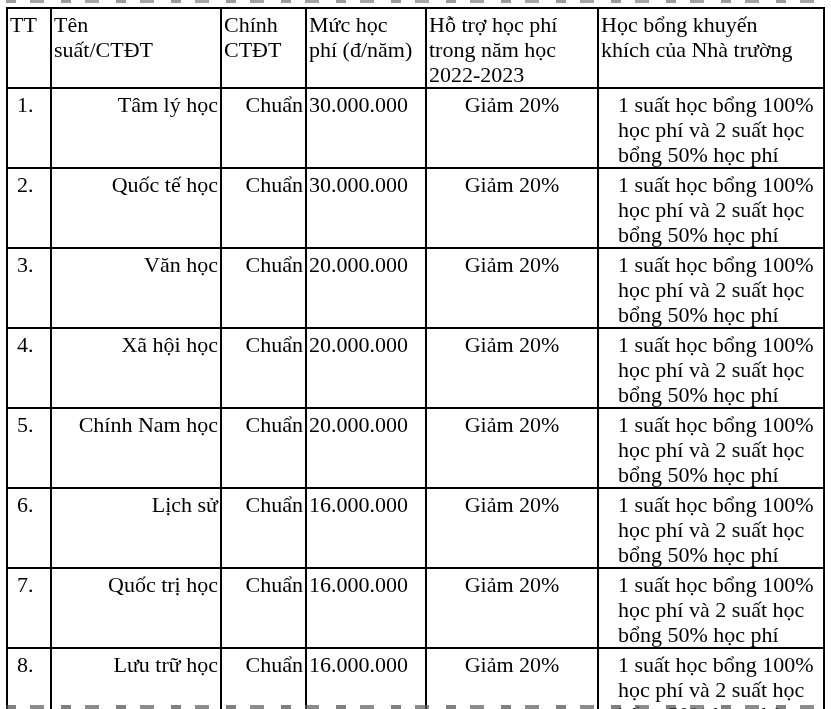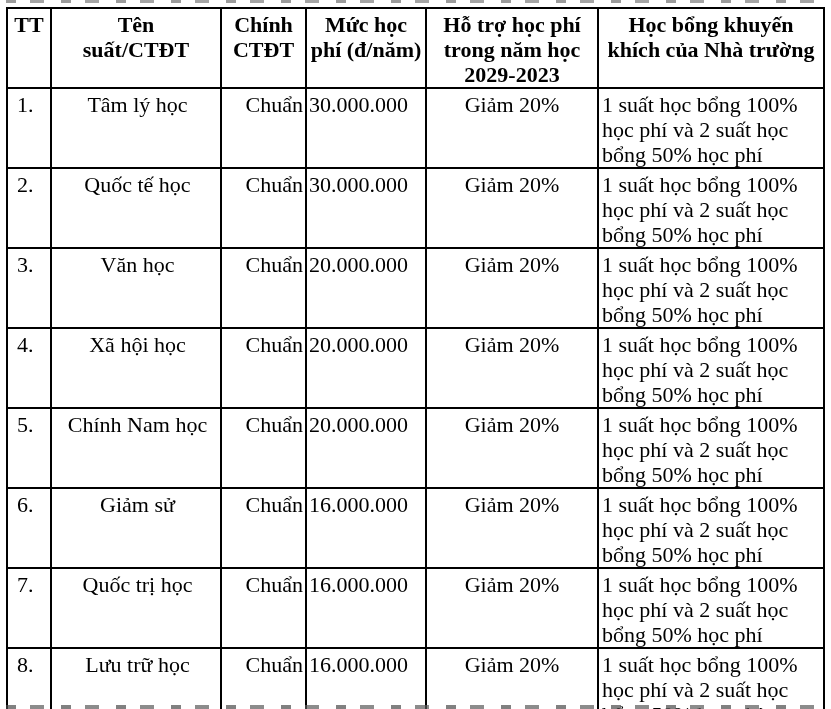--- a/index.html
+++ b/index.html
@@ -39,40 +39,39 @@
   }
   .fee-table th, .fee-table td {
     border: 2px solid #000000;
     vertical-align: top;
     font-size: 22px;
     line-height: 25px;
     padding: 3px 2px 0 2px;
     overflow: hidden;
   }
   .fee-table th {
-    font-weight: bold;
-    text-align: center;
+    font-weight: normal;
+    text-align: left;
     white-space: pre-line;
     height: 73px;
-    border-radius: 21px;
   }
   .fee-table td { height: 72px; }
   .col-tt      { width: 44px; }
   .col-major   { width: 170px; }
   .col-type    { width: 85px; }
   .col-fee     { width: 120px; }
   .col-support { width: 172px; }
   .col-sch     { width: 226px; }
 
   td.c-tt      { text-align: left; padding-left: 9px; }
-  td.c-major   { text-align: center; padding-left: 5px; }
+  td.c-major   { text-align: right; padding-left: 5px; }
   td.c-type    { text-align: right; }
   td.c-fee     { text-align: left; }
   td.c-support { text-align: center; margin-left: 13px; }
-  td.c-sch     { text-align: left; padding-left: 3px; padding-right: 3px; white-space: pre-line; }
+  td.c-sch     { text-align: left; padding-left: 19px; padding-right: 3px; white-space: pre-line; }
 </style>
 </head>
 <body>
 
 <div class="page">
 
   <div class="crop-strip top"></div>
 
   <table class="fee-table">
     <colgroup>
@@ -87,21 +86,21 @@
       <tr>
         <th>TT</th>
         <th>Tên
 suất/CTĐT</th>
         <th>Chính
 CTĐT</th>
         <th>Mức học
 phí (đ/năm)</th>
         <th>Hỗ trợ học phí
 trong năm học
-2029-2023</th>
+2022-2023</th>
         <th>Học bổng khuyến
 khích của Nhà trường</th>
       </tr>
     </thead>
     <tbody>
       <tr>
         <td class="c-tt">1.</td>
         <td class="c-major">Tâm lý học</td>
         <td class="c-type">Chuẩn</td>
         <td class="c-fee">30.000.000</td>
@@ -145,21 +144,21 @@
         <td class="c-major">Chính Nam học</td>
         <td class="c-type">Chuẩn</td>
         <td class="c-fee">20.000.000</td>
         <td class="c-support">Giảm 20%</td>
         <td class="c-sch">1 suất học bổng 100%
 học phí và 2 suất học
 bổng 50% học phí</td>
       </tr>
       <tr>
         <td class="c-tt">6.</td>
-        <td class="c-major">Giảm sử</td>
+        <td class="c-major">Lịch sử</td>
         <td class="c-type">Chuẩn</td>
         <td class="c-fee">16.000.000</td>
         <td class="c-support">Giảm 20%</td>
         <td class="c-sch">1 suất học bổng 100%
 học phí và 2 suất học
 bổng 50% học phí</td>
       </tr>
       <tr>
         <td class="c-tt">7.</td>
         <td class="c-major">Quốc trị học</td>

